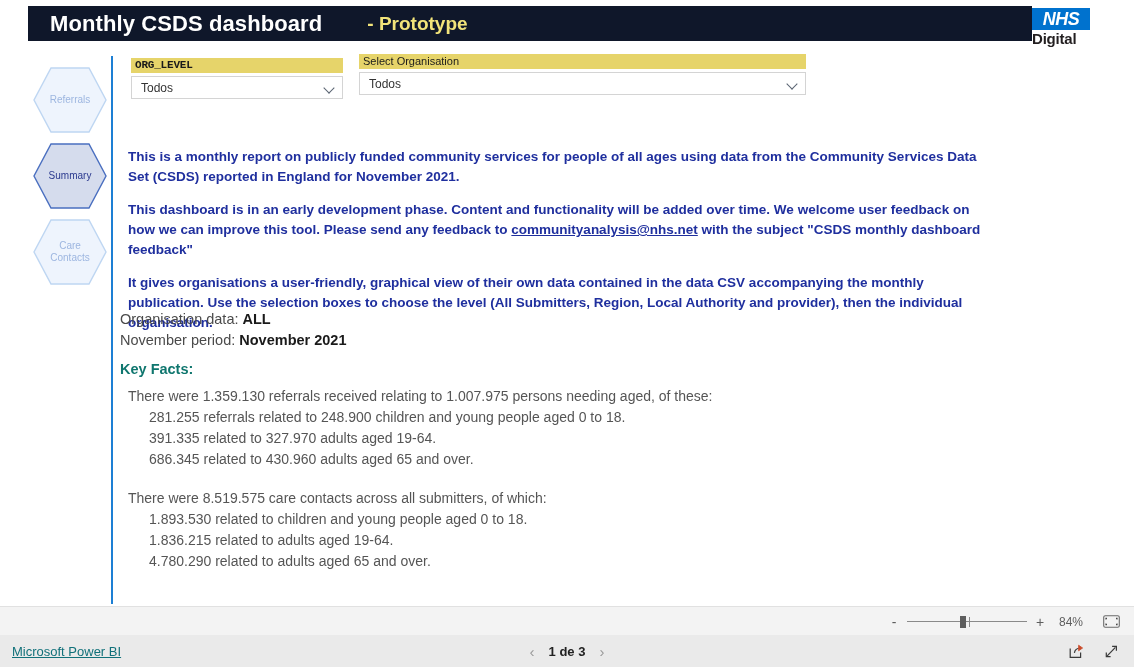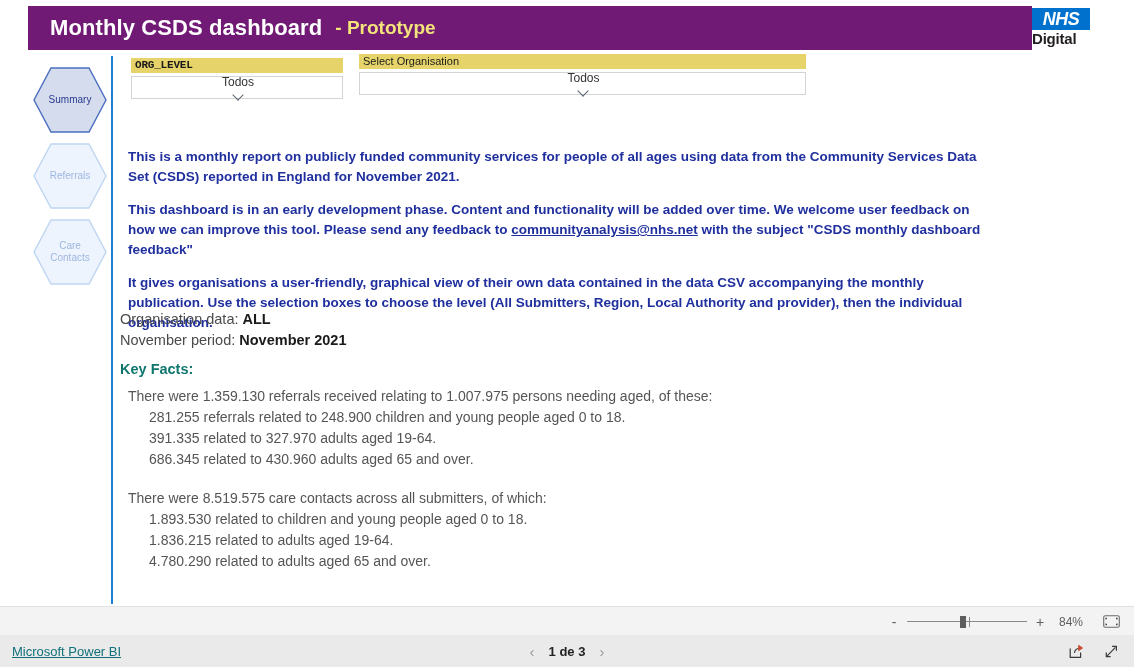--- a/index.html
+++ b/index.html
@@ -9,22 +9,22 @@
     font-family:"Liberation Sans", sans-serif;
     -webkit-font-smoothing:antialiased;
   }
   #app{position:relative;width:1134px;height:667px;}
 
   
   .canvas{position:absolute;left:0;top:0;width:1134px;height:606px;background:#fff;overflow:hidden;}
 
   
   .banner{
-    position:absolute;left:28px;top:6px;width:1004px;height:44px;
-    background:#701a75;display:flex;align-items:center;
+    position:absolute;left:28px;top:6px;width:1004px;height:35px;
+    background:#0f172a;display:flex;align-items:center;gap:32px;
   }
   .banner-title{
     font-size:22px;font-weight:bold;color:#ffffff;margin-left:22px;letter-spacing:0.1px;
     white-space:nowrap;
   }
   .banner-sub{
     font-size:19px;font-weight:bold;color:#f2e47a;margin-left:13px;white-space:nowrap;
   }
 
   
@@ -59,22 +59,22 @@
 
   
   .slicer{position:absolute;}
   .slicer-head{
     background:#e6d46a;height:15px;line-height:15px;padding:0 4px;
     font-size:11px;color:#1a1a1a;box-sizing:border-box;overflow:hidden;white-space:nowrap;
   }
   .slicer-head.mono{font-family:"Liberation Mono", monospace;font-size:11px;font-weight:bold;letter-spacing:-0.2px;}
   .slicer-box{
     background:#fff;border:1px solid #d4d4d4;height:23px;box-sizing:border-box;
-    display:flex;align-items:center;justify-content:center;padding:0 7px 0 9px;
-    font-size:12px;color:#333;margin-top:3px;cursor:pointer;flex-direction:column;
+    display:flex;align-items:center;justify-content:space-between;padding:0 7px 0 9px;
+    font-size:12px;color:#333;margin-top:3px;cursor:pointer;
   }
   .chev{width:11px;height:11px;position:relative;flex:0 0 auto;}
   .chev::before{
     content:"";position:absolute;left:1px;top:2px;width:7px;height:7px;
     border-right:1.3px solid #5a6472;border-bottom:1.3px solid #5a6472;
     transform:rotate(45deg);
   }
 
   
   .intro{position:absolute;left:128px;top:111px;width:858px;margin-top:36px;}
@@ -135,32 +135,32 @@
       <div class="banner-sub">- Prototype</div>
     </div>
 
     <div class="nhslogo">
       <div class="nhs-box">NHS</div>
       <div class="nhs-digital">Digital</div>
     </div>
 
     <div class="hexnav">
 
+      <div class="hex inactive">
+        <svg width="76" height="76" viewBox="0 0 76 76">
+          <polygon points="19,6 57,6 74,38 57,70 19,70 2,38" fill="#eef4fd" stroke="#bed6f2" stroke-width="1.4"></polygon>
+        </svg>
+        <span>Referrals</span>
+      </div>
+
       <div class="hex">
         <svg width="76" height="76" viewBox="0 0 76 76">
           <polygon points="19,6 57,6 74,38 57,70 19,70 2,38" fill="#d5dced" stroke="#4a6fc0" stroke-width="1.4"></polygon>
         </svg>
         <span>Summary</span>
-      </div>
-
-      <div class="hex inactive">
-        <svg width="76" height="76" viewBox="0 0 76 76">
-          <polygon points="19,6 57,6 74,38 57,70 19,70 2,38" fill="#eef4fd" stroke="#bed6f2" stroke-width="1.4"></polygon>
-        </svg>
-        <span>Referrals</span>
       </div>
 
       <div class="hex inactive">
         <svg width="76" height="76" viewBox="0 0 76 76">
           <polygon points="19,6 57,6 74,38 57,70 19,70 2,38" fill="#eef4fd" stroke="#bed6f2" stroke-width="1.4"></polygon>
         </svg>
         <span style="white-space:pre-line;">Care
 Contacts</span>
       </div>
 

